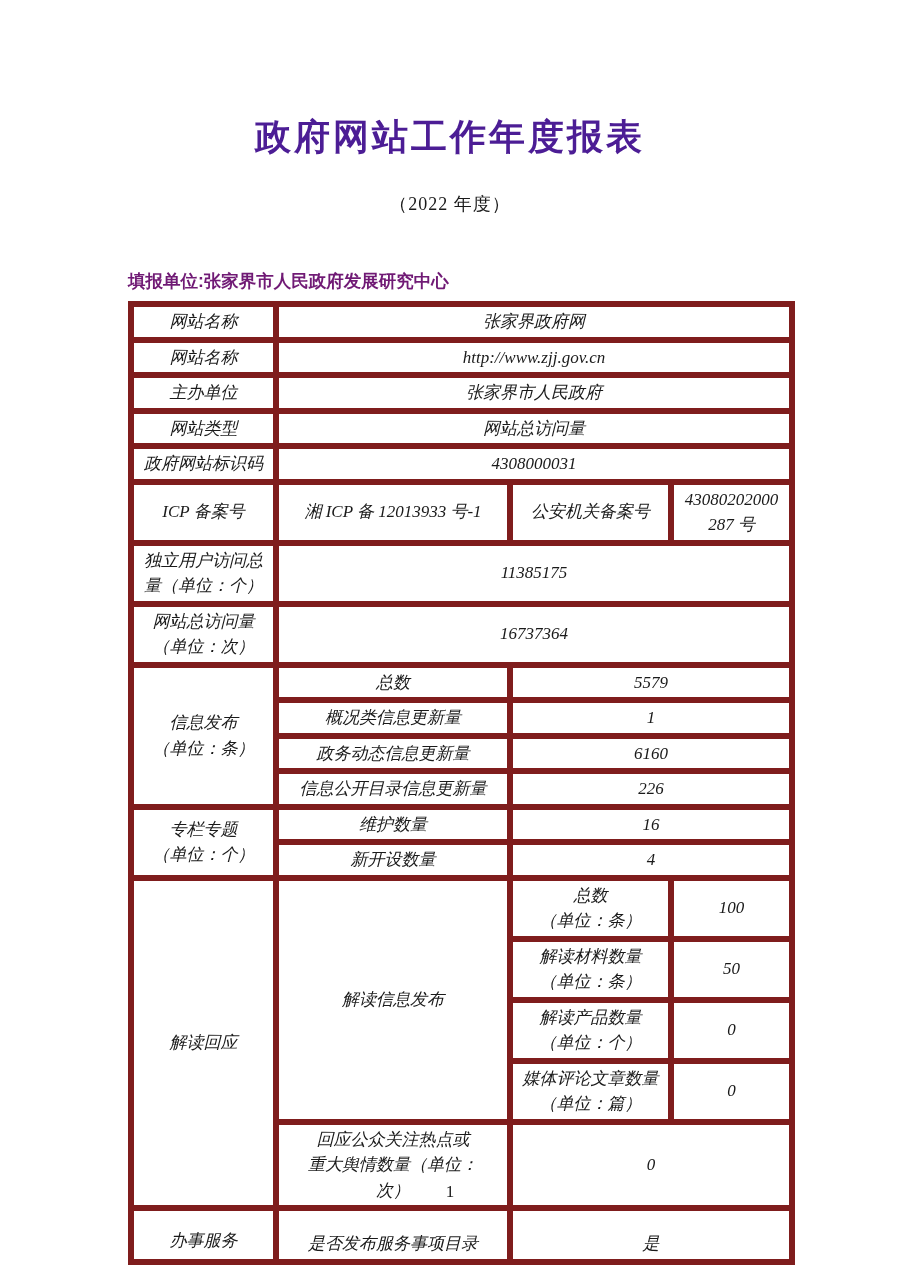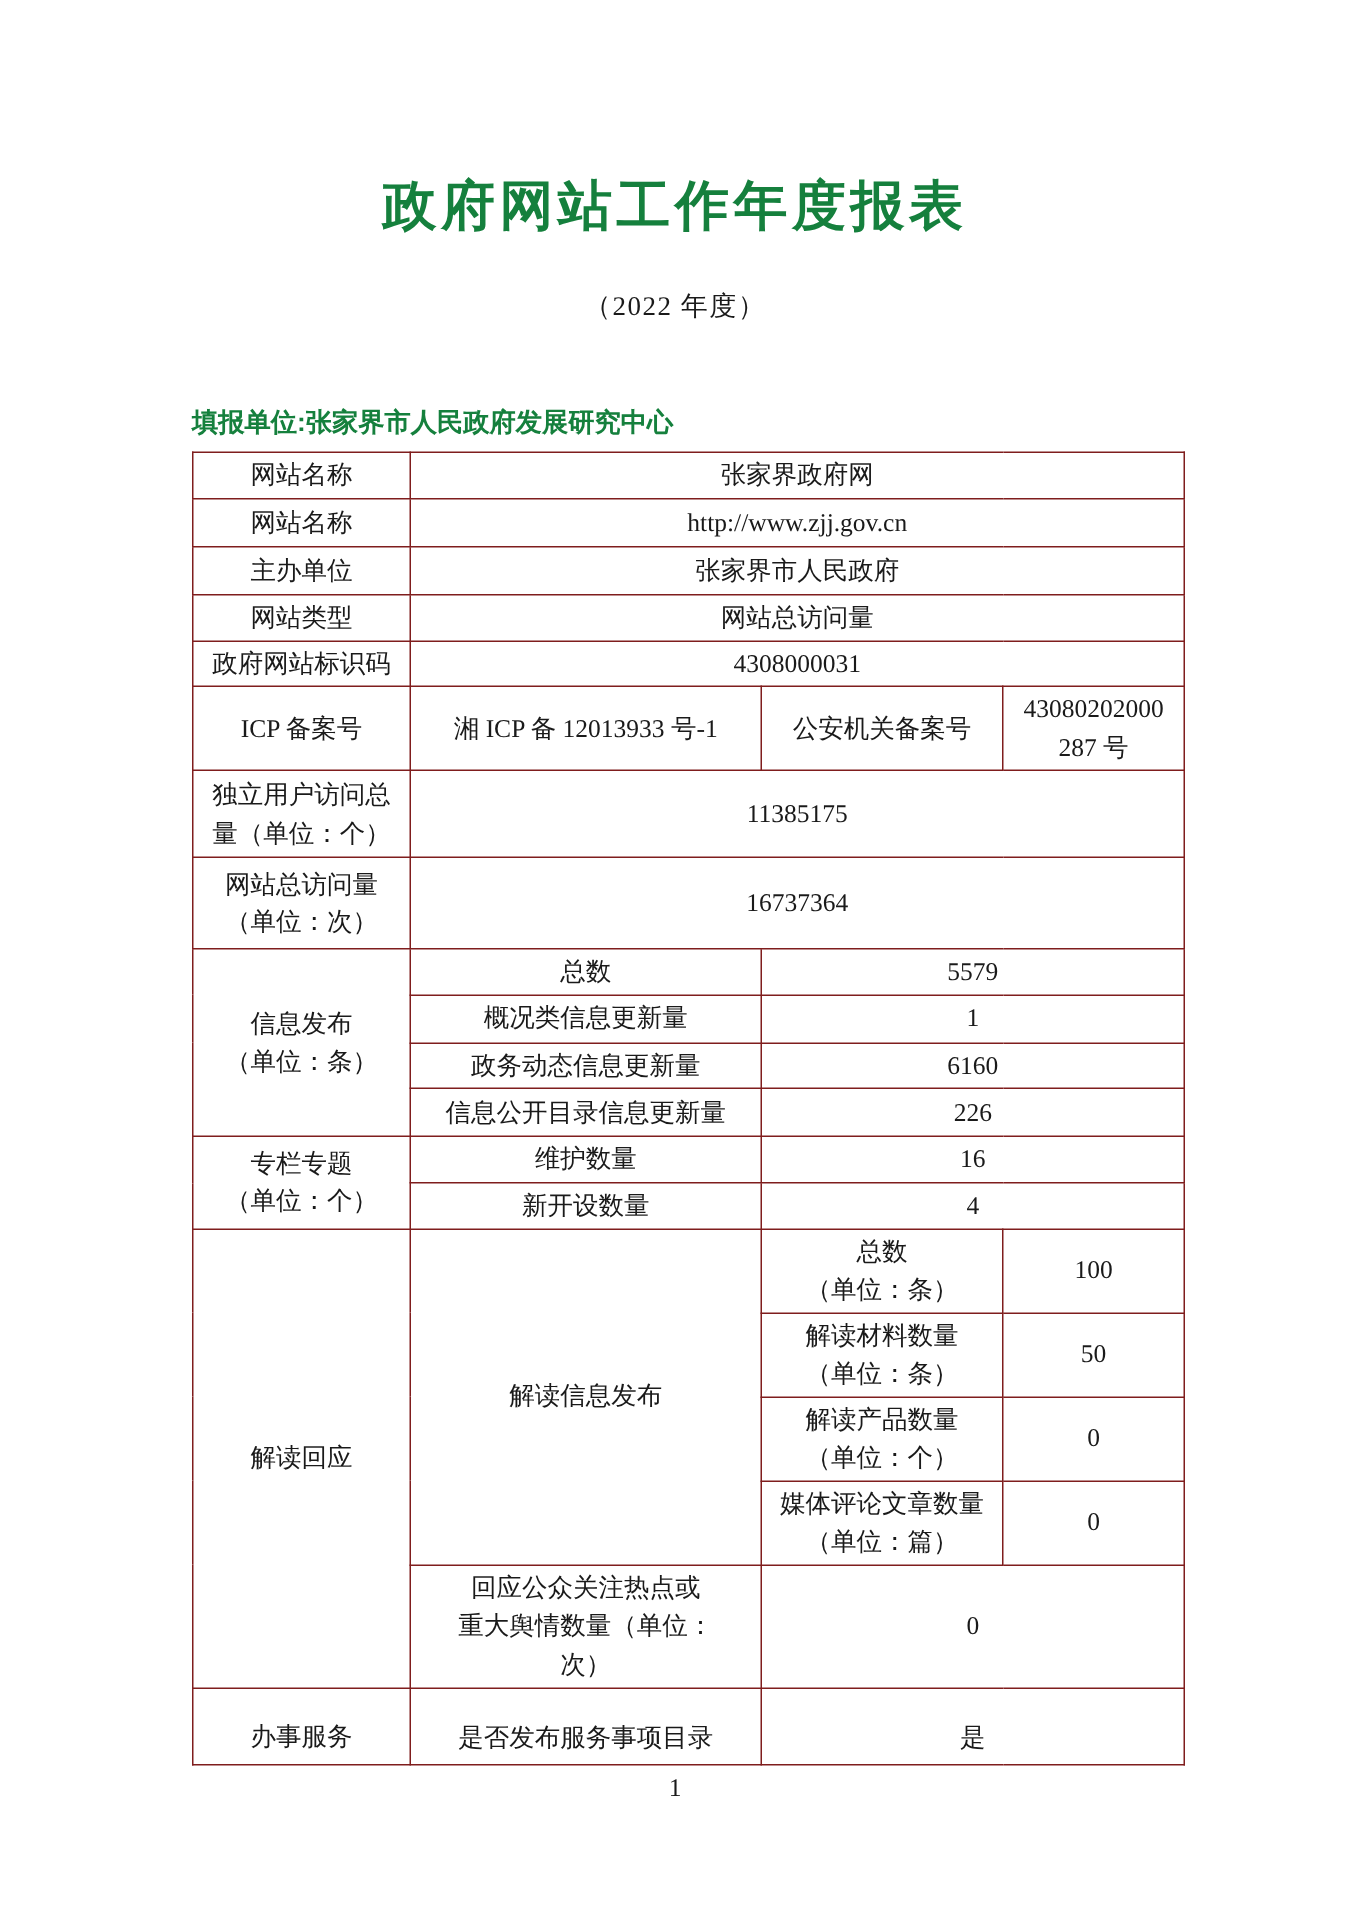--- a/index.html
+++ b/index.html
@@ -11,50 +11,51 @@
     position: relative;
     overflow: hidden;
   }
   .doc-title {
     position: absolute; top: 113px; left: 0; width: 900px;
     text-align: center;
     font-family: "Liberation Sans", "DejaVu Sans", sans-serif;
     font-weight: bold;
     font-size: 36px;
     letter-spacing: 3px;
-    color: #15803d;
+    color: #4c1d95;
   }
   .doc-subtitle {
     position: absolute; top: 192px; left: 0; width: 900px;
     text-align: center;
     font-size: 18px;
     letter-spacing: 1px;
   }
   .reporting-unit {
     position: absolute; top: 269px; left: 128px;
     font-family: "Liberation Sans", "DejaVu Sans", sans-serif;
     font-weight: bold;
     font-size: 17.5px;
-    color: #15803d;
+    color: #701a75;
   }
   table.report-table {
     position: absolute; top: 301px; left: 128px;
     width: 661px;
     border-collapse: collapse;
     table-layout: fixed;
   }
   .report-table td {
-    border: 1px solid #7f1d1d;
+    border: 6px solid #7f1d1d;
     text-align: center;
     vertical-align: middle;
     font-size: 17px;
     line-height: 1.5;
     padding: 2px 6px;
     white-space: pre-line;
     overflow: hidden;
+    font-style: italic;
   }
   .report-table td.va-bottom { vertical-align: bottom; padding-bottom: 5px; margin-left: 23px; }
   .report-table td.va-top    { vertical-align: top;    padding-top: 20px; }
   .page-number {
     position: absolute; top: 1182px; left: 0; width: 900px;
     text-align: center;
     font-size: 17px;
   }
 </style>
 </head>

